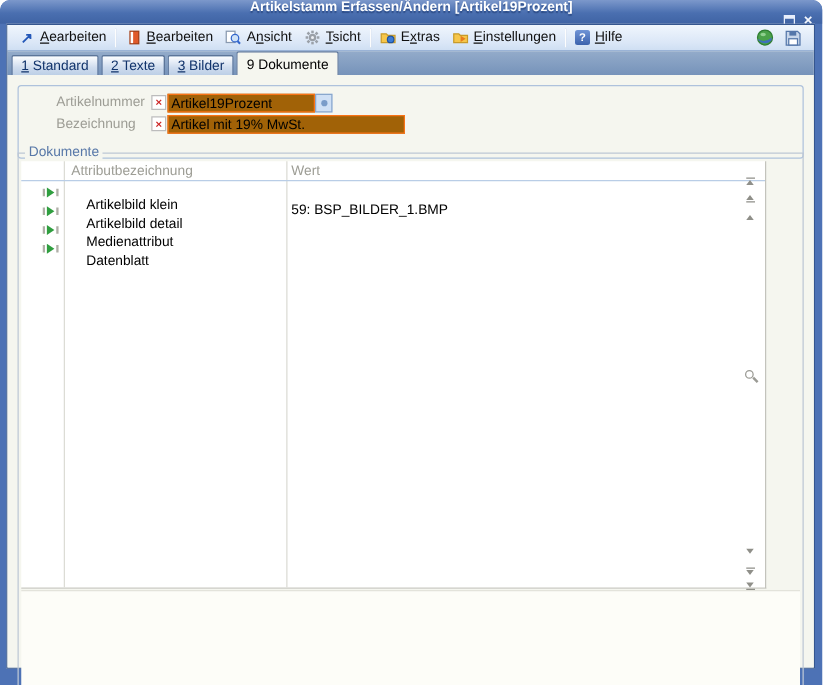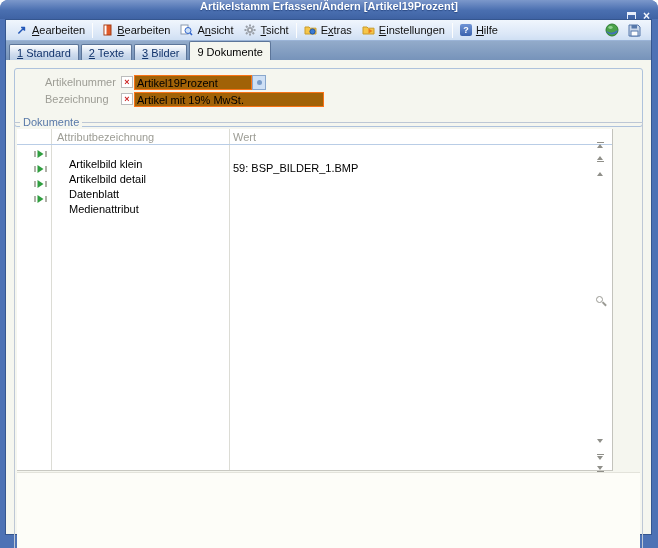--- a/index.html
+++ b/index.html
@@ -260,32 +260,32 @@
               <span class="c2">59: BSP_BILDER_1.BMP</span>
             </div>
             <div class="trow">
               <span class="row-icon">
                   <svg width="13" height="10" viewBox="0 0 13 10">
                     <rect x="0" y="2" width="2" height="6" fill="#b0b0a8"></rect>
                     <rect x="11" y="2" width="2" height="6" fill="#b0b0a8"></rect>
                     <path d="M3.5 1 L9.5 5 L3.5 9 Z" fill="#2f9e3f"></path>
                   </svg>
                 </span>
-              <span class="c1">Datenblatt</span>
+              <span class="c1">Medienattribut</span>
               <span class="c2"></span>
             </div>
             <div class="trow">
               <span class="row-icon">
                   <svg width="13" height="10" viewBox="0 0 13 10">
                     <rect x="0" y="2" width="2" height="6" fill="#b0b0a8"></rect>
                     <rect x="11" y="2" width="2" height="6" fill="#b0b0a8"></rect>
                     <path d="M3.5 1 L9.5 5 L3.5 9 Z" fill="#2f9e3f"></path>
                   </svg>
                 </span>
-              <span class="c1">Medienattribut</span>
+              <span class="c1">Datenblatt</span>
               <span class="c2"></span>
             </div>
           </div>
 
           <div class="gridbtn gb-t1">
               <span class="hbar"></span>
               <span class="tri-up"></span>
             </div>
           <div class="gridbtn gb-t2">
               <span class="tri-up"></span>

